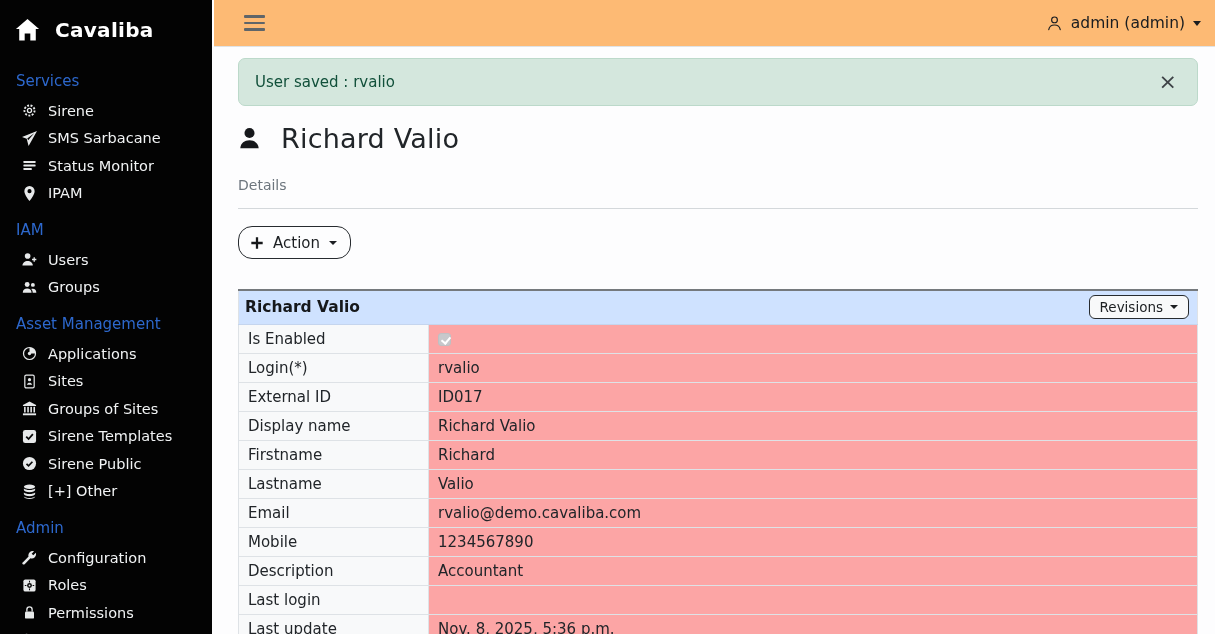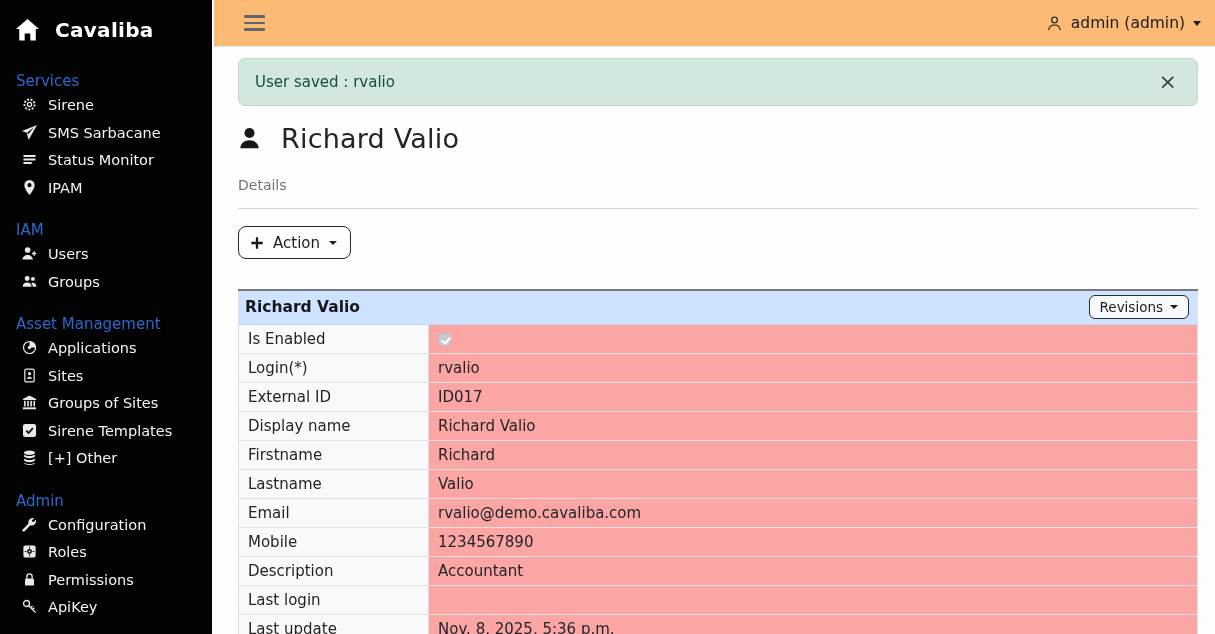--- a/index.html
+++ b/index.html
@@ -16,21 +16,21 @@
   .brand {
     display:flex; align-items:center; gap:15px; padding:15px 0 13px 15px; height:58px;
   }
   .brand .brand-icon { width:25px; height:25px; color:#fff; flex:0 0 auto; }
   .brand .brand-name { font-size:20px; font-weight:bold; color:#fff; letter-spacing:.3px; }
   .nav-section-label {
     color:#2d68cd; font-size:15px; padding-left:16px; margin:13px 0 6px 0; line-height:20px;
   }
   .nav-section:first-of-type .nav-section-label { margin-top:4px; }
   .nav-item {
-    display:flex; gap:11px; height:27.5px; padding-left:22px;
+    display:flex; align-items:center; gap:11px; height:27.5px; padding-left:22px;
     font-size:14.5px; color:#f1f3f4; cursor:pointer;
   }
   .nav-item .nav-icon { width:15px; height:15px; flex:0 0 auto; color:#e7e9ea; display:block; }
   
   .topbar {
     position:absolute; left:214px; top:0; width:1003px; height:47px;
     background:#fdba74; border-bottom:1px solid #dfe3e6;
     display:flex; align-items:center; justify-content:space-between;
     padding:0 16px 0 28px;
   }
@@ -59,21 +59,21 @@
     background:none; border:none; font-size:22px; line-height:1; color:#3e4347;
     cursor:pointer; padding:6px 10px; font-family:inherit;
   }
   .page-title { display:flex; align-items:center; gap:20px; margin-top:17px; }
   .page-title .title-icon { width:23px; height:23px; color:#16181b; }
   .page-title h2 { font-size:27px; font-weight:500; color:#212529; letter-spacing:.2px; }
   .page-subtitle { margin-top:23px; font-size:14px; color:#6c757d; }
   hr.divider { border:none; border-top:1px solid #d4d8db; margin:15px 0 0 0; }
   .action-btn {
     margin-top:17px; display:inline-flex; align-items:center; gap:9px;
-    background:#fdfdfe; border:1px solid #272b2f; border-radius:8px;
+    background:#fdfdfe; border:1px solid #272b2f; border-radius:14px;
     padding:5px 13px 5px 11px; height:33px; font-size:15px; color:#1c1f22;
     cursor:pointer; font-family:inherit;
   }
   .action-btn .plus-icon { width:14px; height:14px; color:#16181b; }
   
   table.details {
     width:960px; margin-top:30px; border-collapse:collapse;
     border:1px solid #dee2e6; border-top:2px solid #75797d;
     font-size:15px;
   }
@@ -194,20 +194,27 @@
         <rect x="1" y="13.2" width="14" height="2"></rect>
       </svg>
       <span>Groups of Sites</span>
     </div>
     <div class="nav-item">
       <svg class="nav-icon" viewBox="0 0 16 16">
         <rect x="1" y="1" width="14" height="14" rx="2.5" fill="currentColor"></rect>
         <path d="M4.5 8.2 7 10.7l4.6-5.2" stroke="#0a0a0a" stroke-width="1.9" fill="none"></path>
       </svg>
       <span>Sirene Templates</span>
+    </div>
+    <div class="nav-item">
+      <svg class="nav-icon" viewBox="0 0 16 16">
+        <circle cx="8" cy="8" r="7" fill="currentColor"></circle>
+        <path d="M4.8 8.3 7 10.5l4.1-4.4" stroke="#0a0a0a" stroke-width="1.8" fill="none"></path>
+      </svg>
+      <span>Sirene Public</span>
     </div>
     <div class="nav-item">
       <svg class="nav-icon" viewBox="0 0 16 16" fill="currentColor">
         <ellipse cx="8" cy="2.9" rx="6" ry="2.3"></ellipse>
         <path d="M2 4.8c1.2 1 3.4 1.6 6 1.6s4.8-.6 6-1.6v1.6c0 1.3-2.7 2.3-6 2.3S2 7.7 2 6.4z"></path>
         <path d="M2 9.1c1.2 1 3.4 1.6 6 1.6s4.8-.6 6-1.6v1.6c0 1.3-2.7 2.3-6 2.3S2 12 2 10.7z"></path>
         <path d="M2 13.4c1.2 1 3.4 1.6 6 1.6s4.8-.6 6-1.6v.2c0 1.3-2.7 2.4-6 2.4s-6-1.1-6-2.4z"></path>
       </svg>
       <span>[+] Other</span>
     </div>

